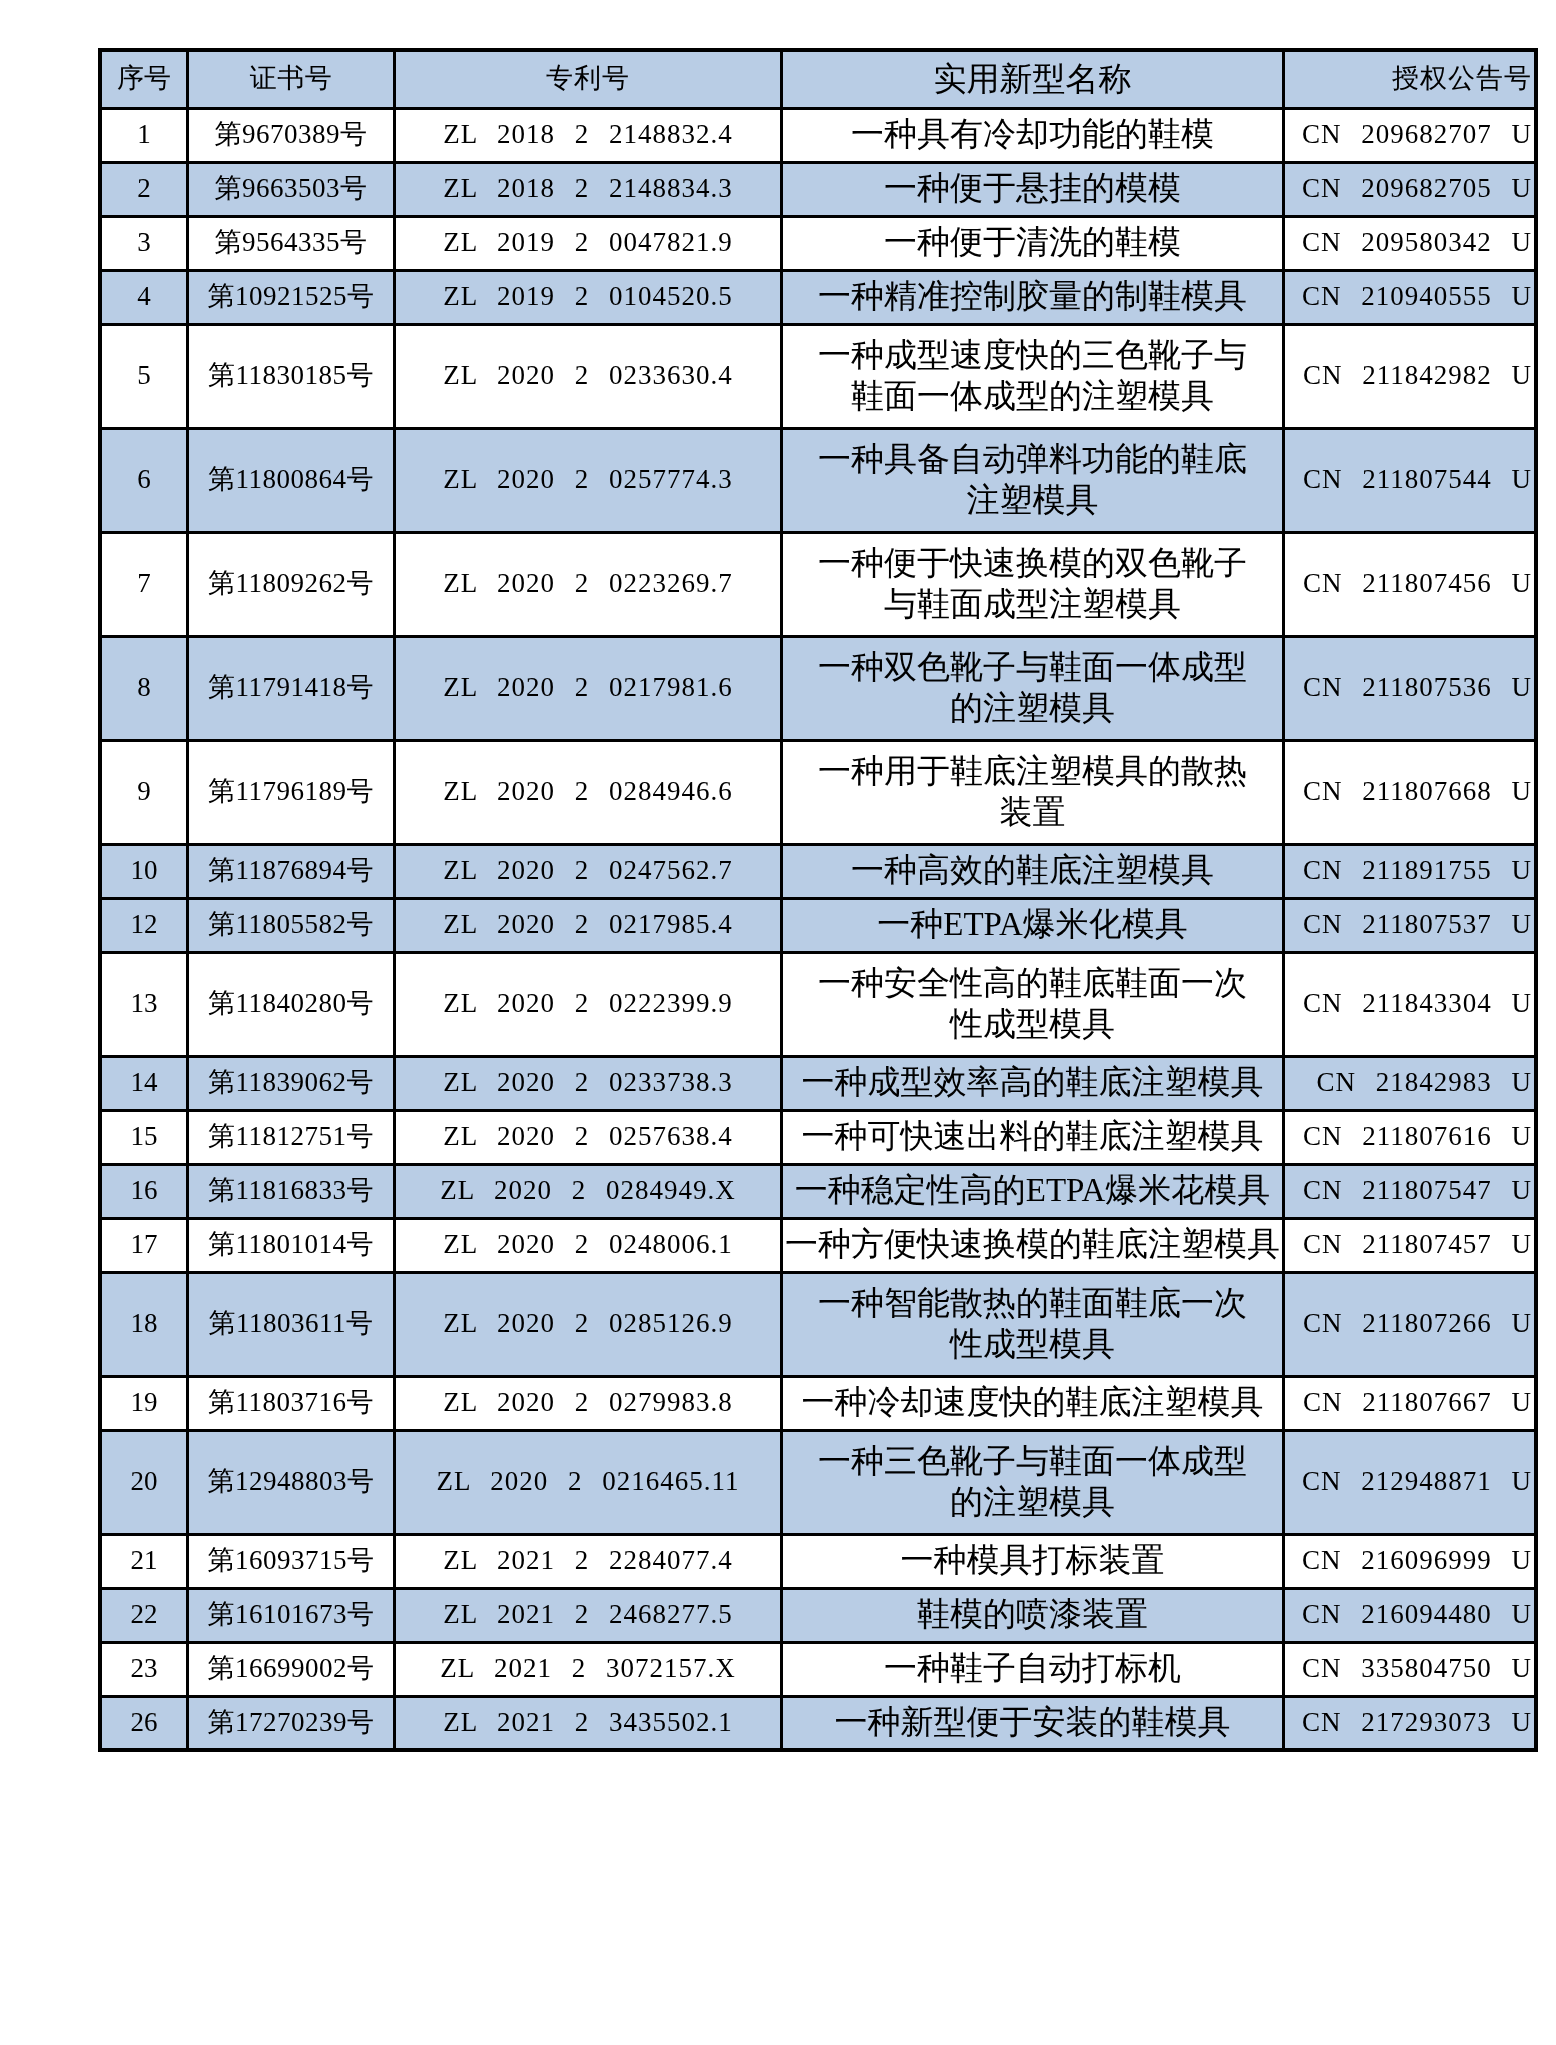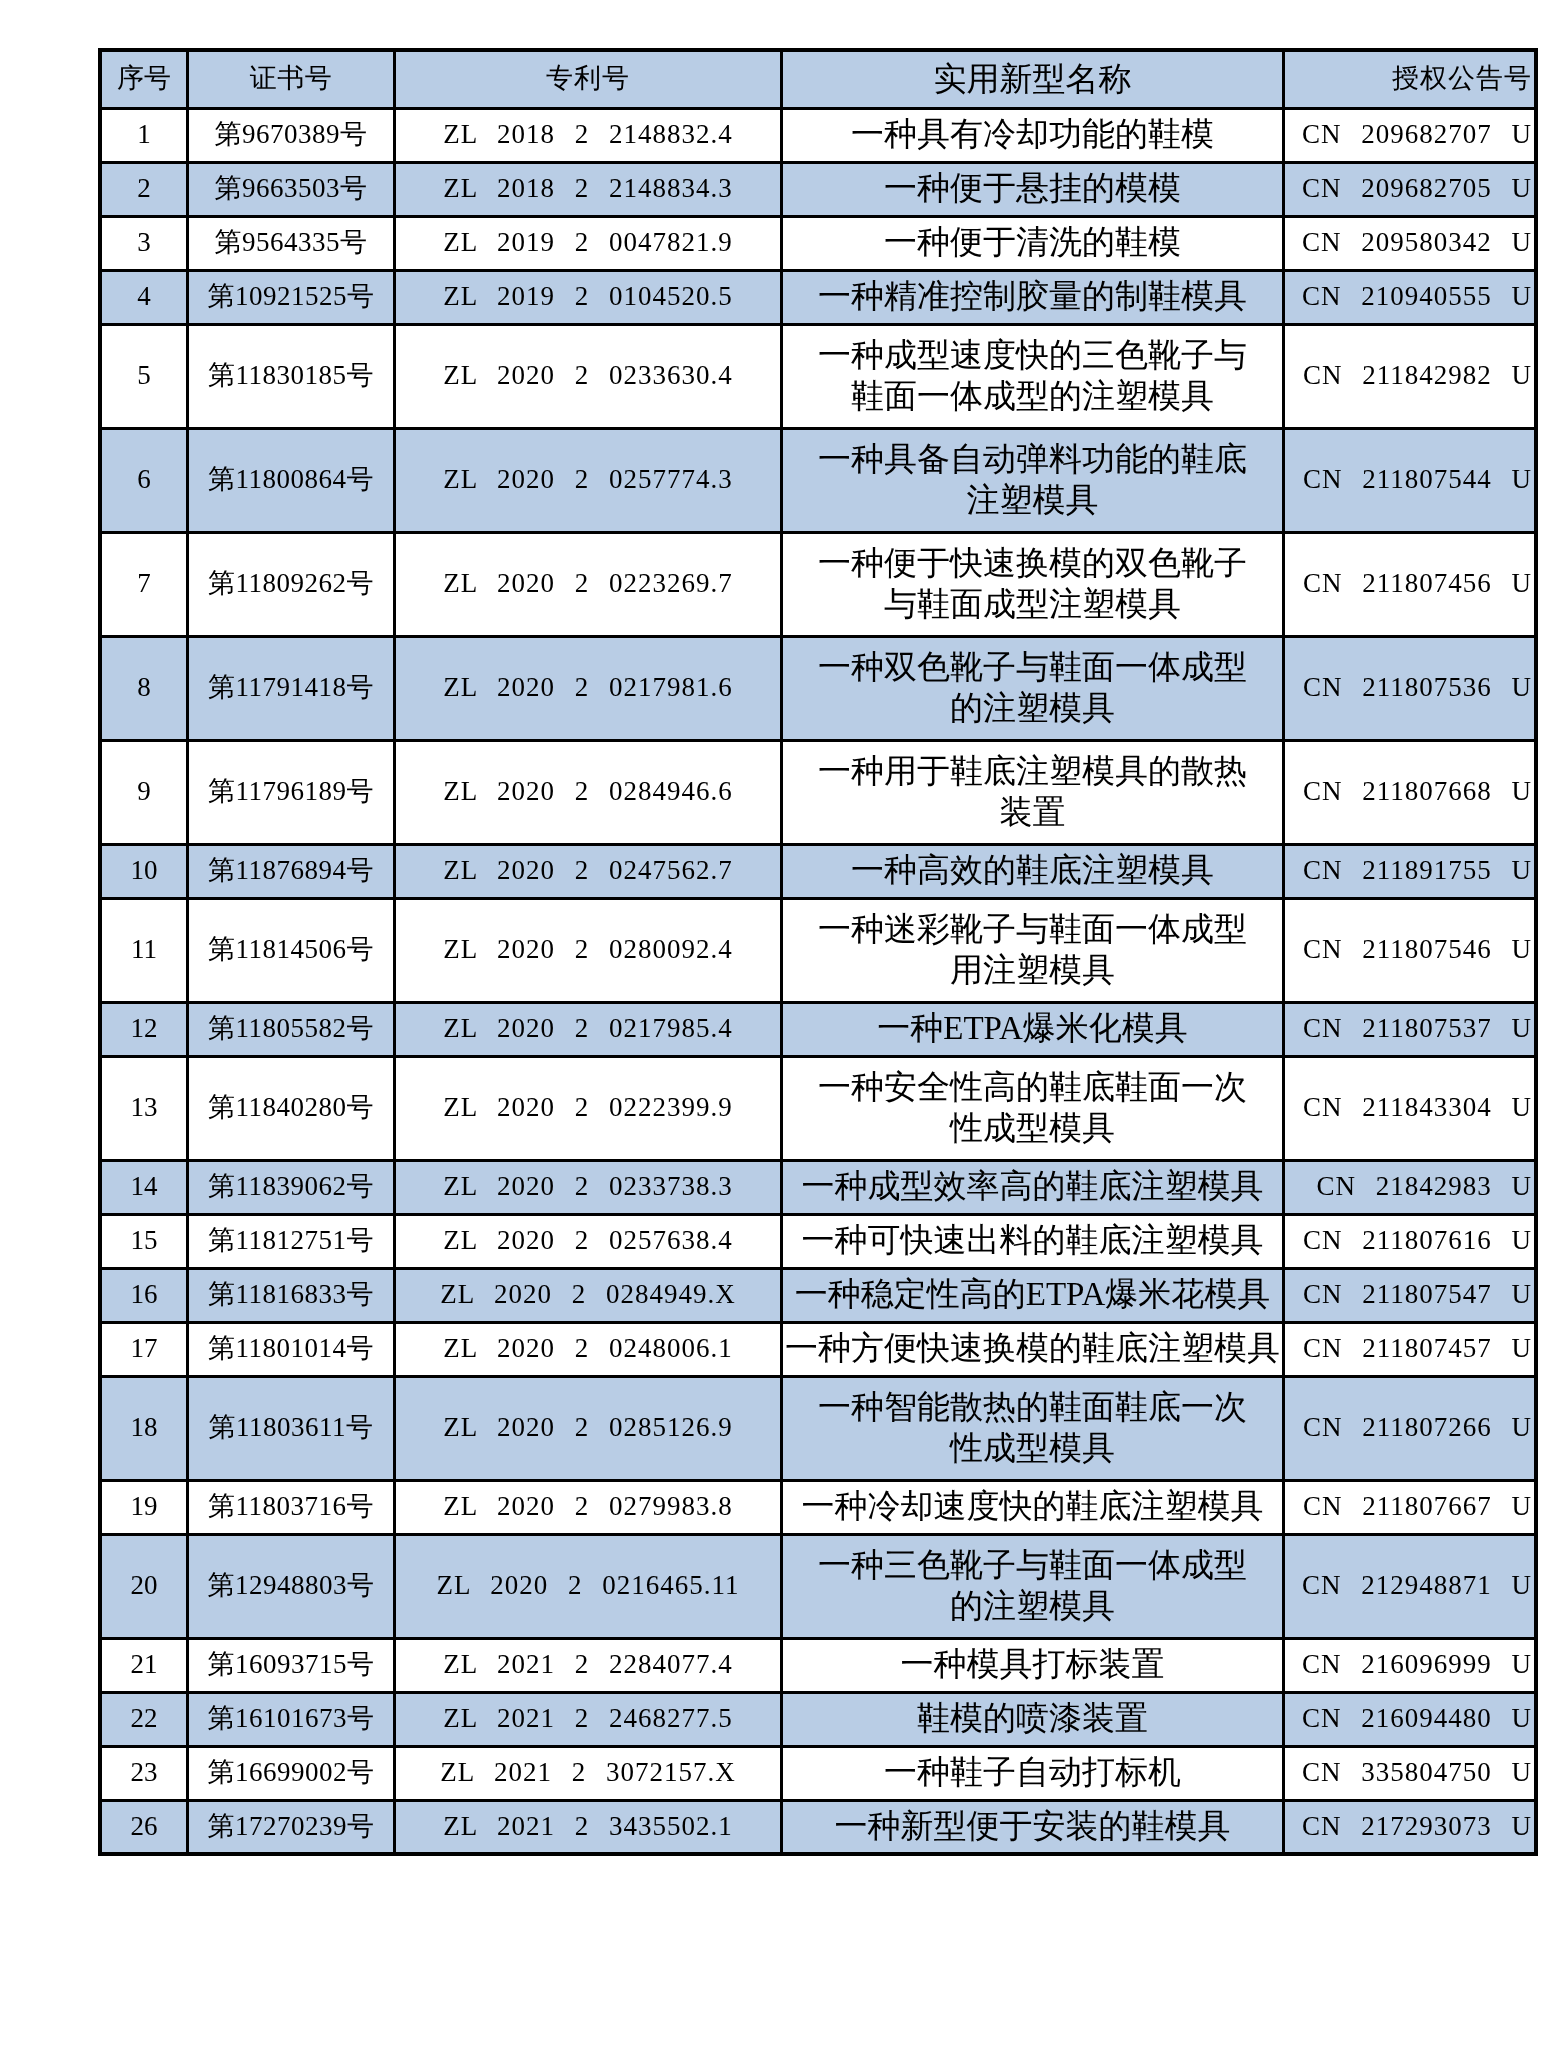--- a/index.html
+++ b/index.html
@@ -136,28 +136,20 @@
 装置</td>
           <td class="col-gazette">CN 211807668 U</td>
         </tr>
         <tr class="row-blue row-short">
           <td class="col-no">10</td>
           <td class="col-cert">第11876894号</td>
           <td class="col-patent">ZL 2020 2 0247562.7</td>
           <td class="col-name one-line">一种高效的鞋底注塑模具</td>
           <td class="col-gazette">CN 211891755 U</td>
         </tr>
-        <tr class="row-white row-tall">
-          <td class="col-no">11</td>
-          <td class="col-cert">第11814506号</td>
-          <td class="col-patent">ZL 2020 2 0280092.4</td>
-          <td class="col-name">一种迷彩靴子与鞋面一体成型
-用注塑模具</td>
-          <td class="col-gazette">CN 211807546 U</td>
-        </tr>
         <tr class="row-blue row-short">
           <td class="col-no">12</td>
           <td class="col-cert">第11805582号</td>
           <td class="col-patent">ZL 2020 2 0217985.4</td>
           <td class="col-name one-line">一种ETPA爆米化模具</td>
           <td class="col-gazette">CN 211807537 U</td>
         </tr>
         <tr class="row-white row-tall">
           <td class="col-no">13</td>
           <td class="col-cert">第11840280号</td>

